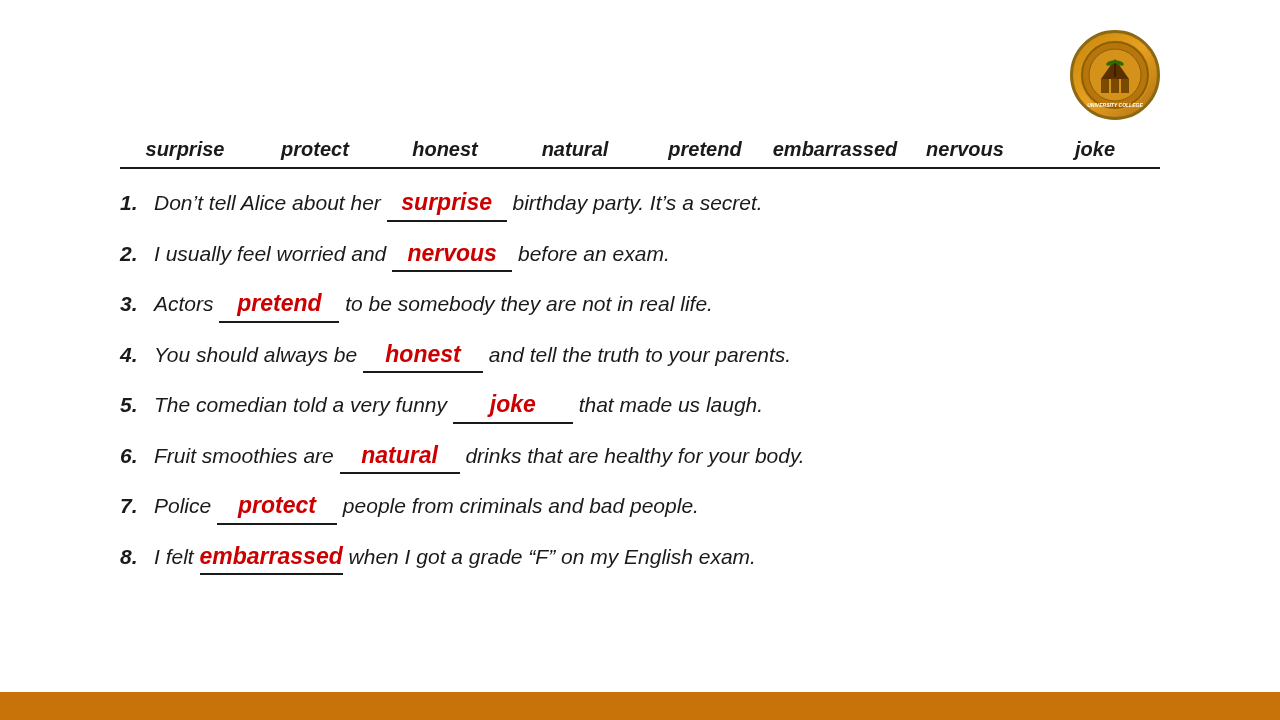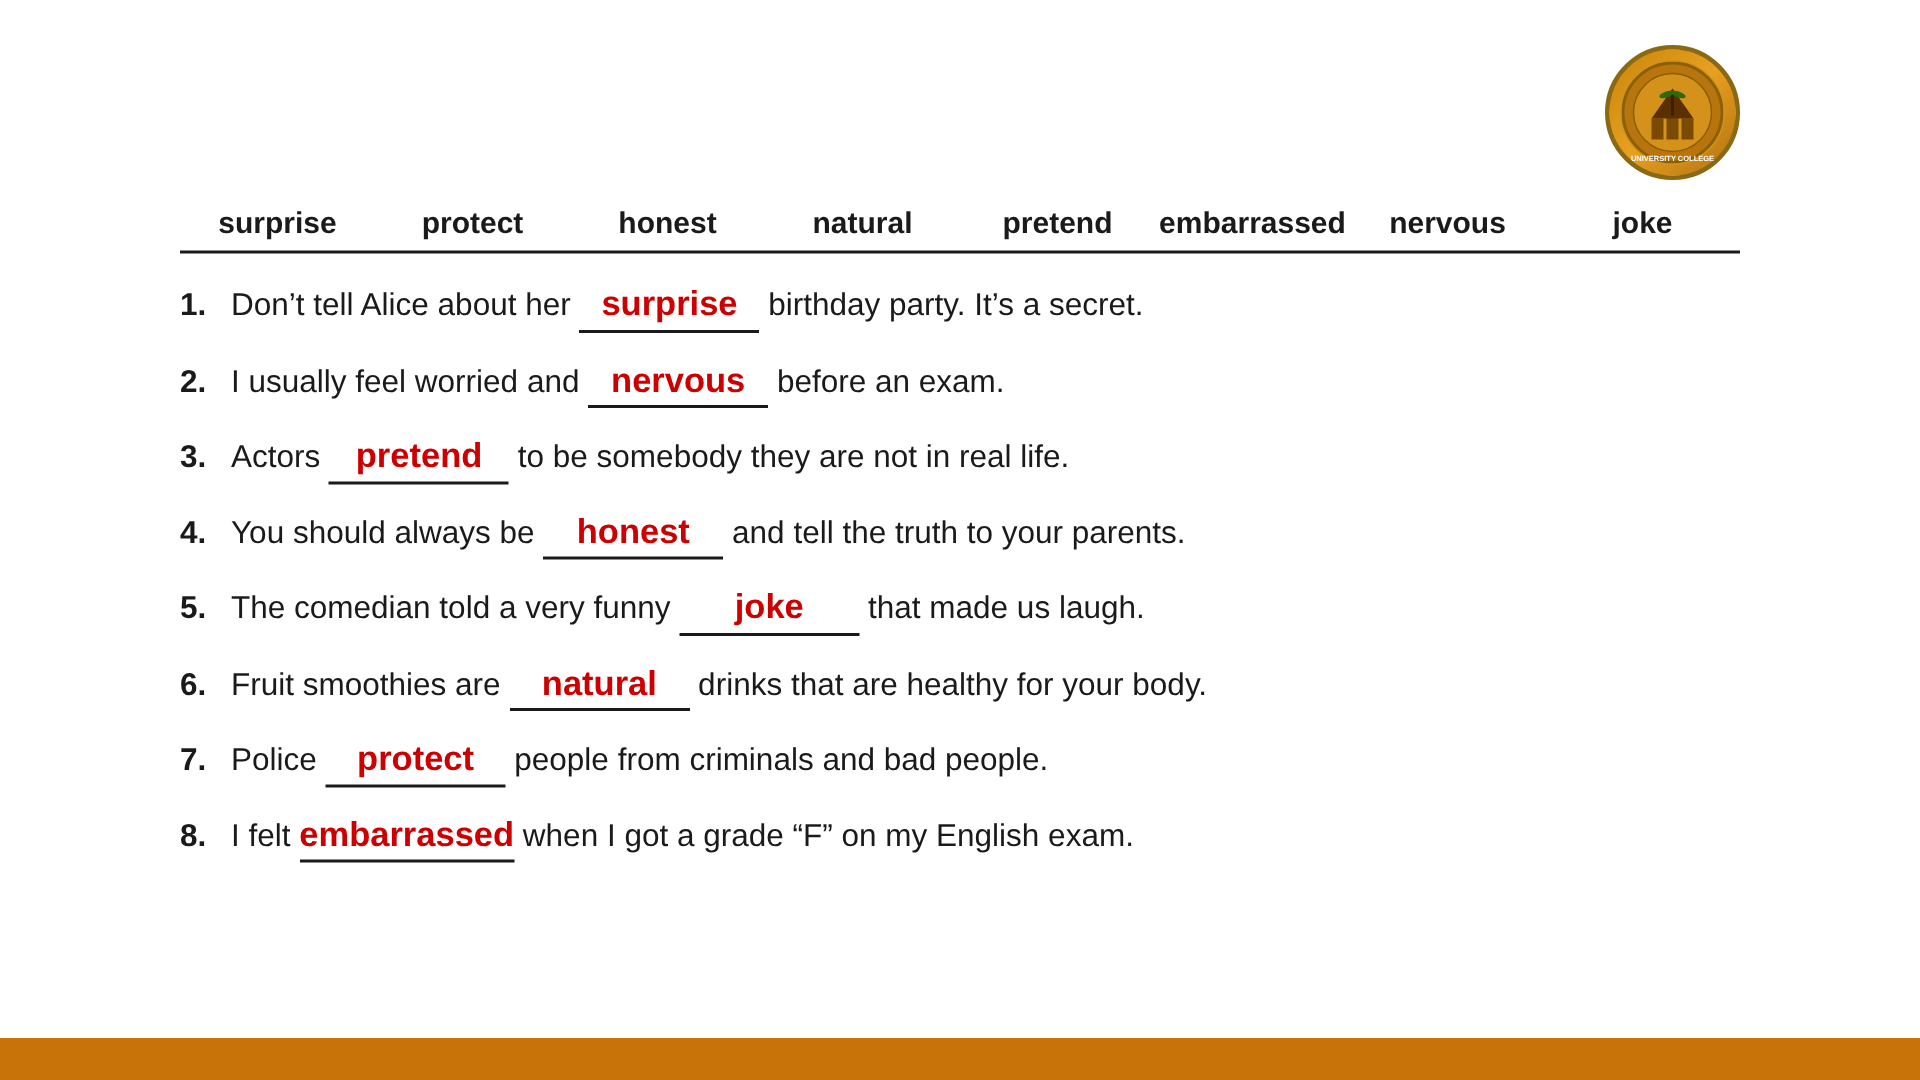--- a/index.html
+++ b/index.html
@@ -6,20 +6,21 @@
     body {
       width: 1280px;
       height: 720px;
       background: #ffffff;
       font-family: Arial, sans-serif;
       overflow: hidden;
       position: relative;
     }
     .main-container {
       padding: 30px 120px 0 120px;
+      font-style: italic;
     }
     .header-row {
       display: flex;
       align-items: flex-start;
       justify-content: space-between;
       margin-bottom: 10px;
     }
     .title-block {}
     .title {
       font-size: 38px;

